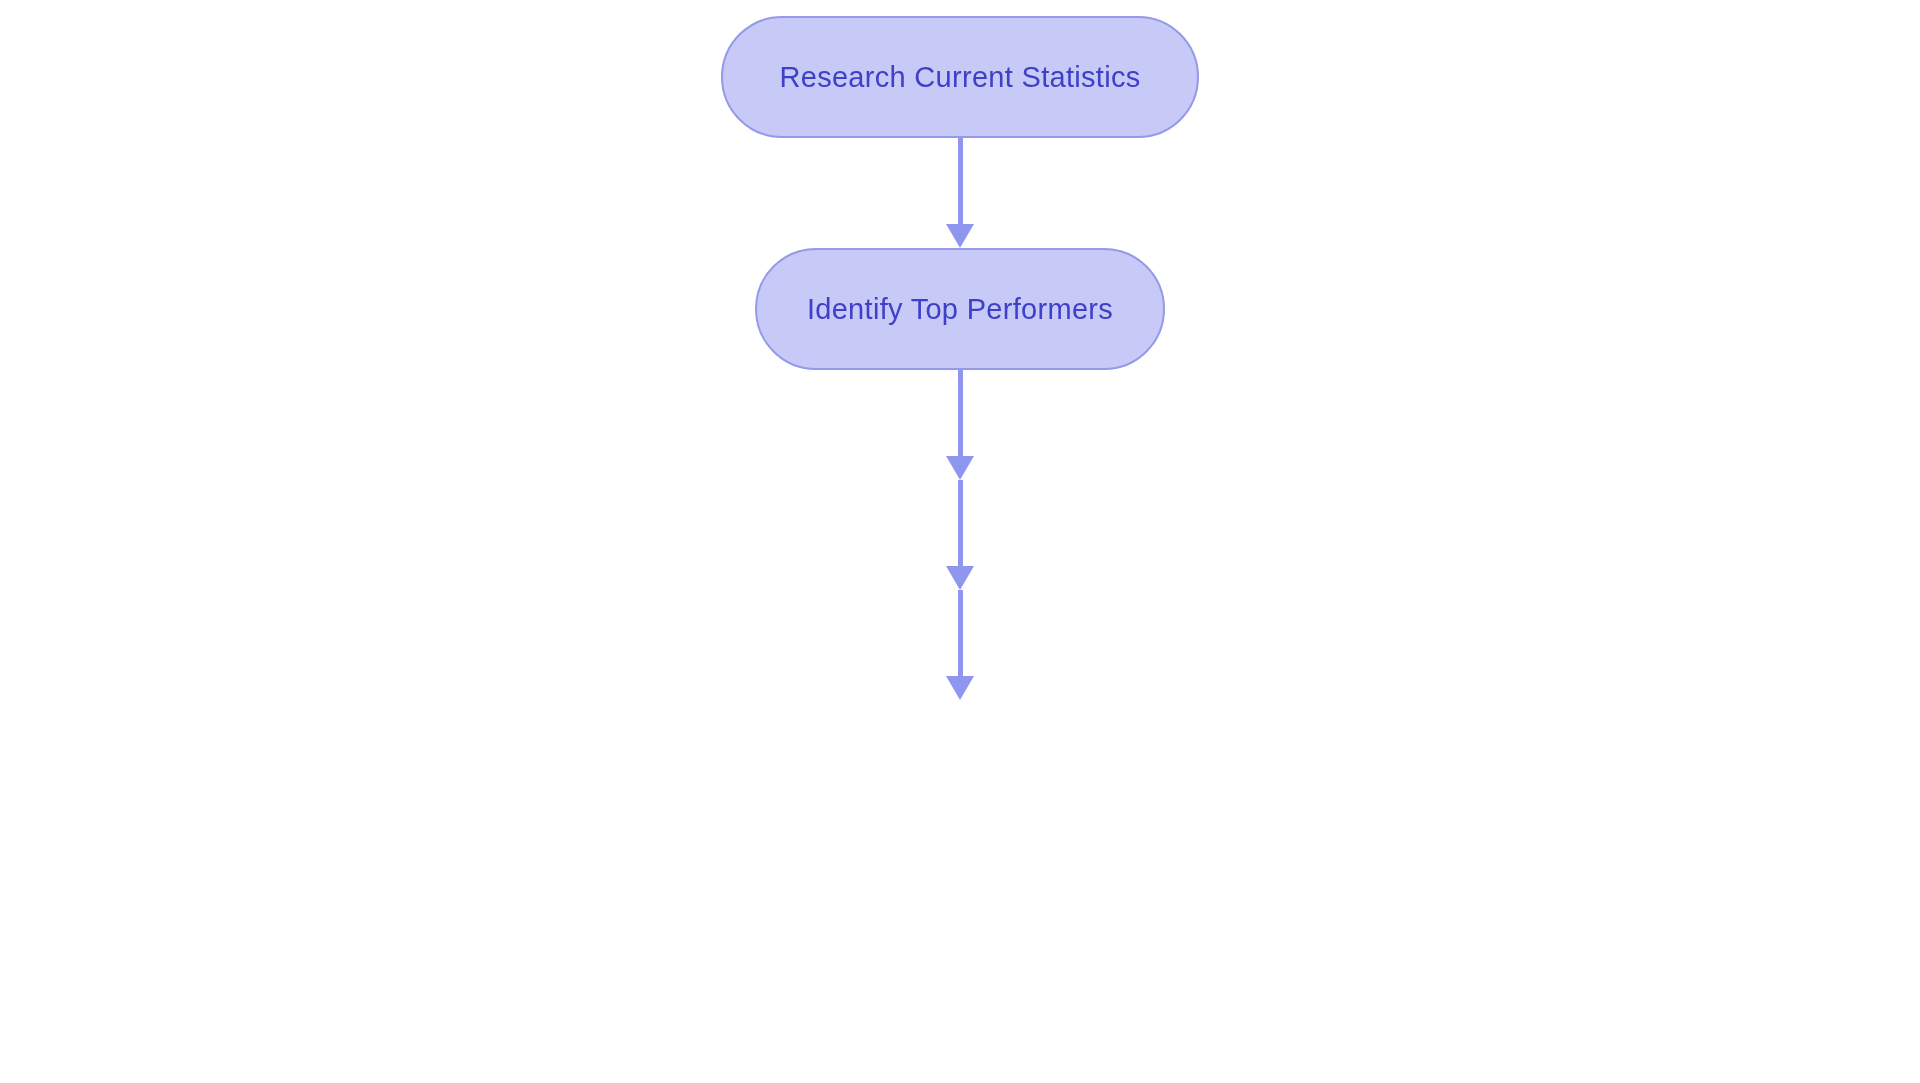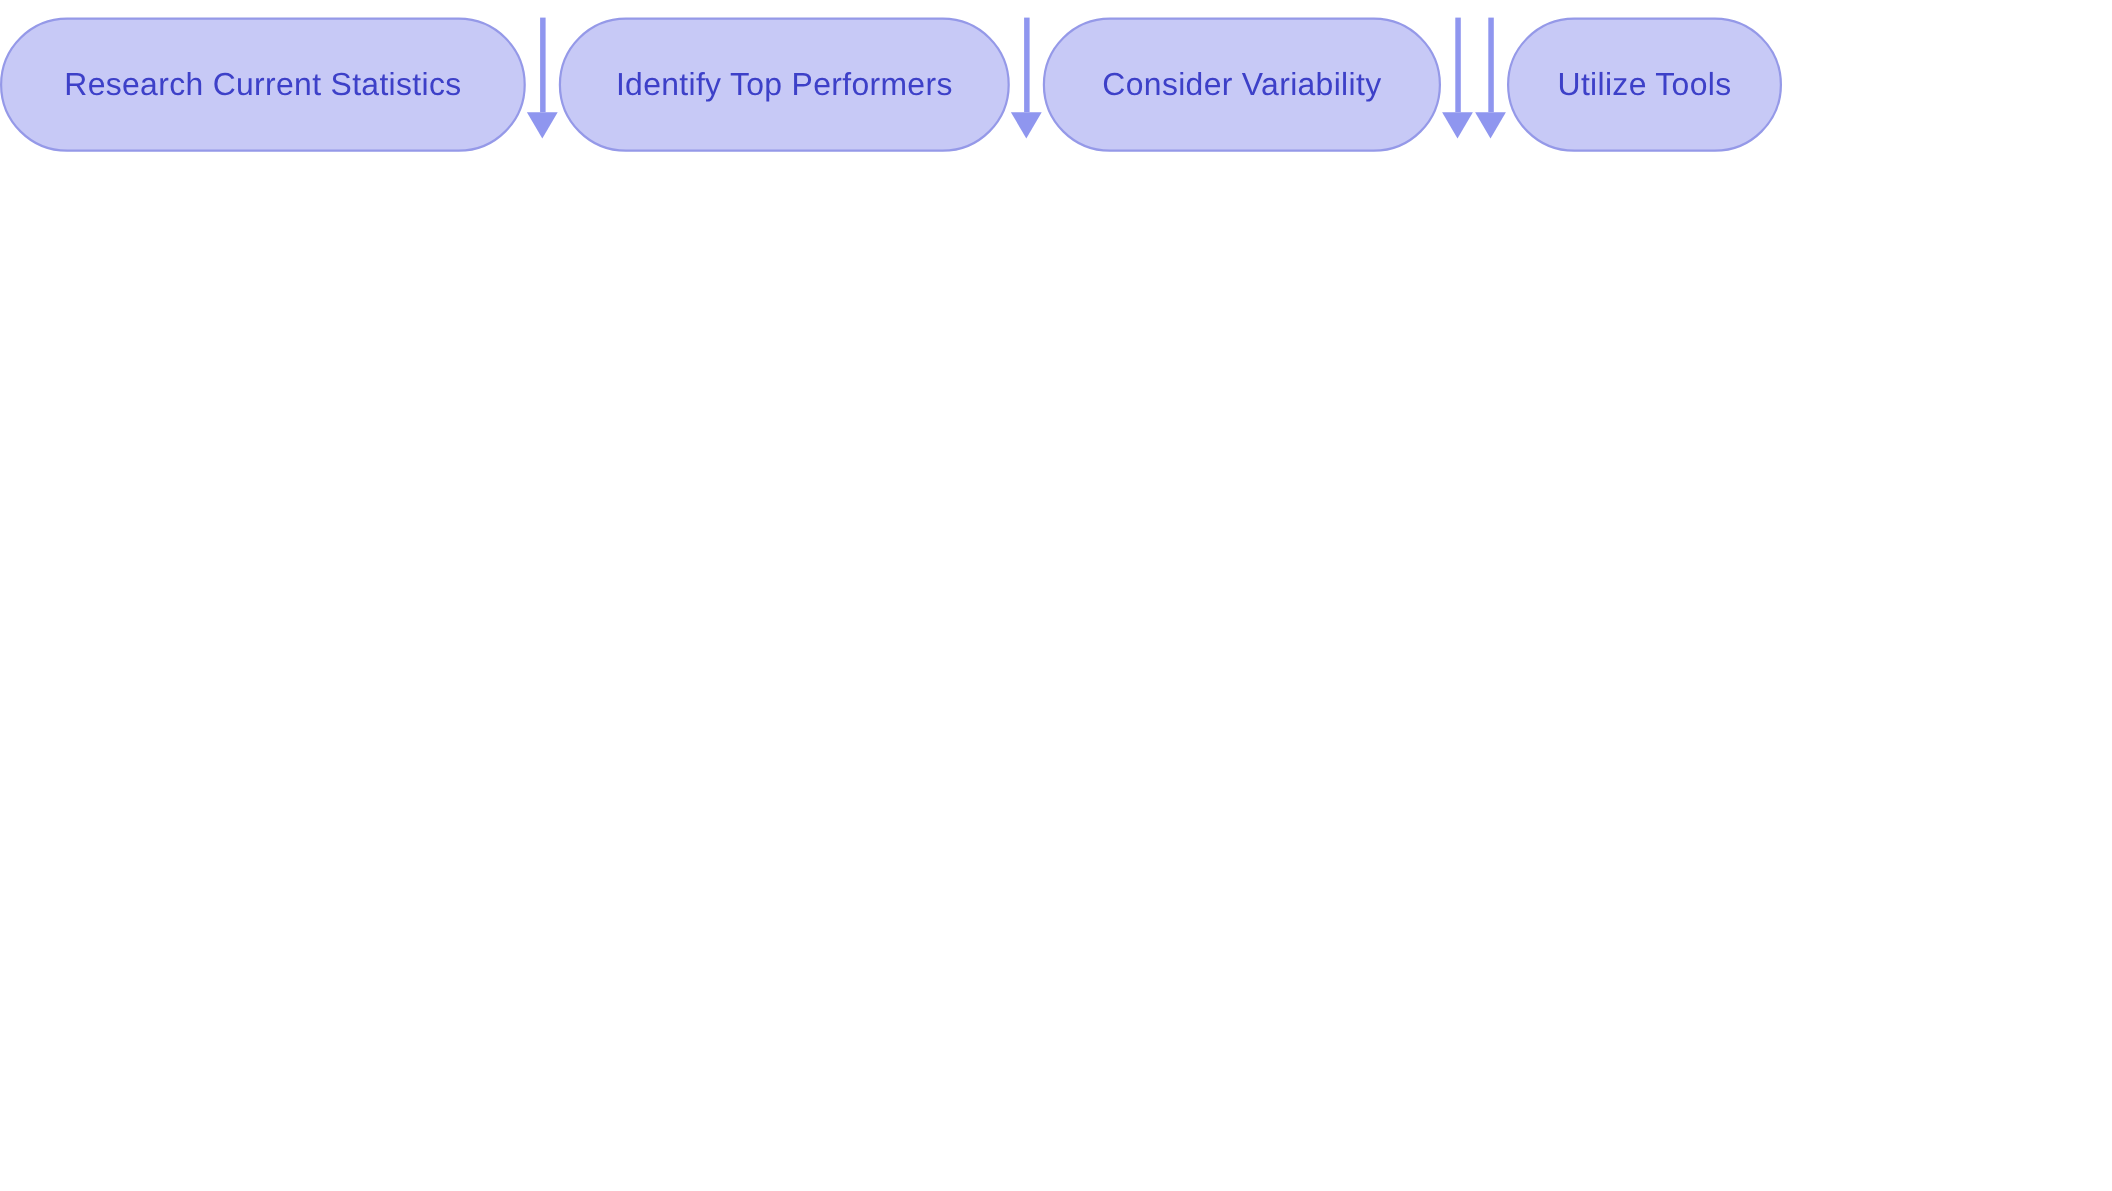--- a/index.html
+++ b/index.html
@@ -15,21 +15,22 @@
     height: 1083px;
     background: var(--background);
     font-family: "Liberation Sans", sans-serif;
     overflow: hidden;
   }
   .canvas {
     position: relative;
     width: 1920px;
     height: 1083px;
     display: flex;
-    flex-direction: row;
+    flex-direction: column;
+    align-items: center;
     padding-top: 16px;
   }
   .node {
     height: 122px;
     border-radius: 61px;
     background: var(--node-fill);
     border: 2px solid var(--node-border);
     display: flex;
     align-items: center;
     justify-content: center;
@@ -78,32 +79,26 @@
 
   <div class="node" style="width:410px">
     <span class="node-label">Identify Top Performers</span>
   </div>
 
   <div class="arrow">
     <div class="arrow-line"></div>
     <div class="arrow-head"></div>
   </div>
 
-  <div class="node" style="width:362px">
-    <span class="node-label">Consider Variability</span>
-  </div>
 
   <div class="arrow">
     <div class="arrow-line"></div>
     <div class="arrow-head"></div>
   </div>
 
 
   <div class="arrow">
     <div class="arrow-line"></div>
     <div class="arrow-head"></div>
   </div>
 
-  <div class="node" style="width:250px">
-    <span class="node-label">Utilize Tools</span>
-  </div>
 
 </div>
 
 </body></html>

